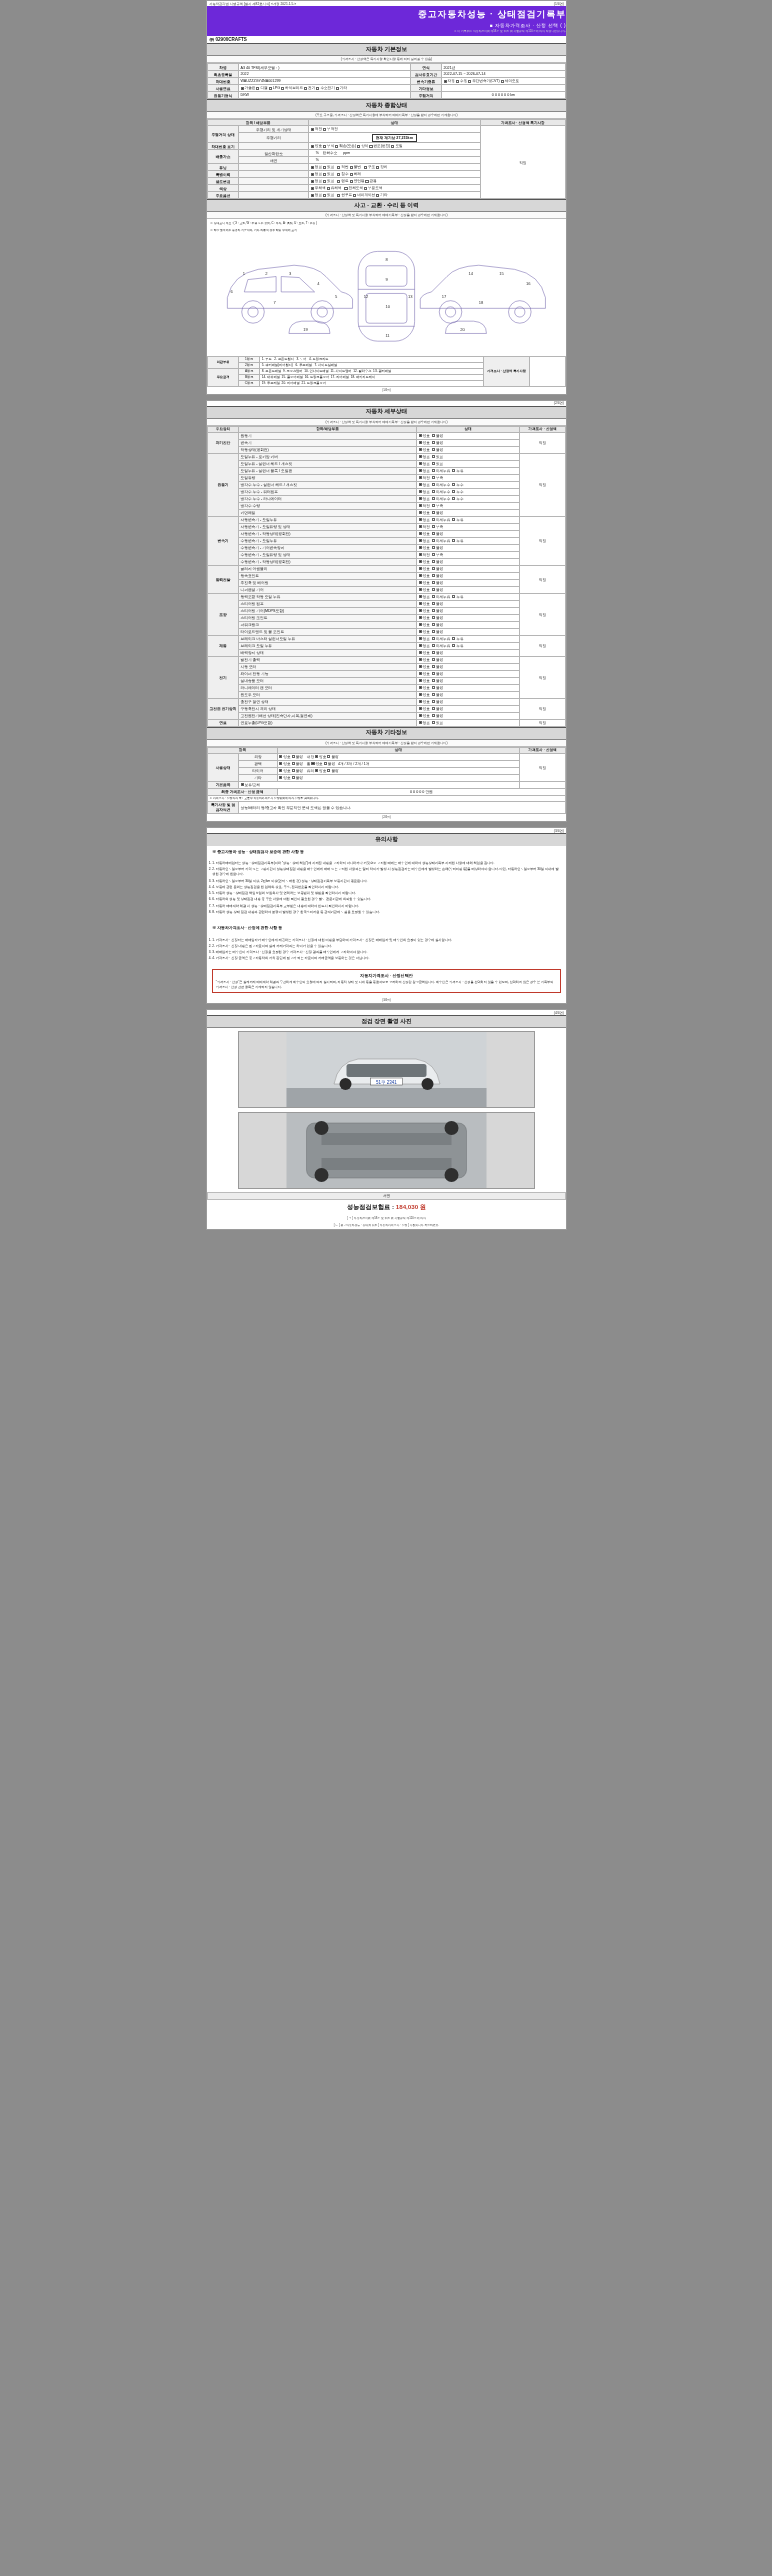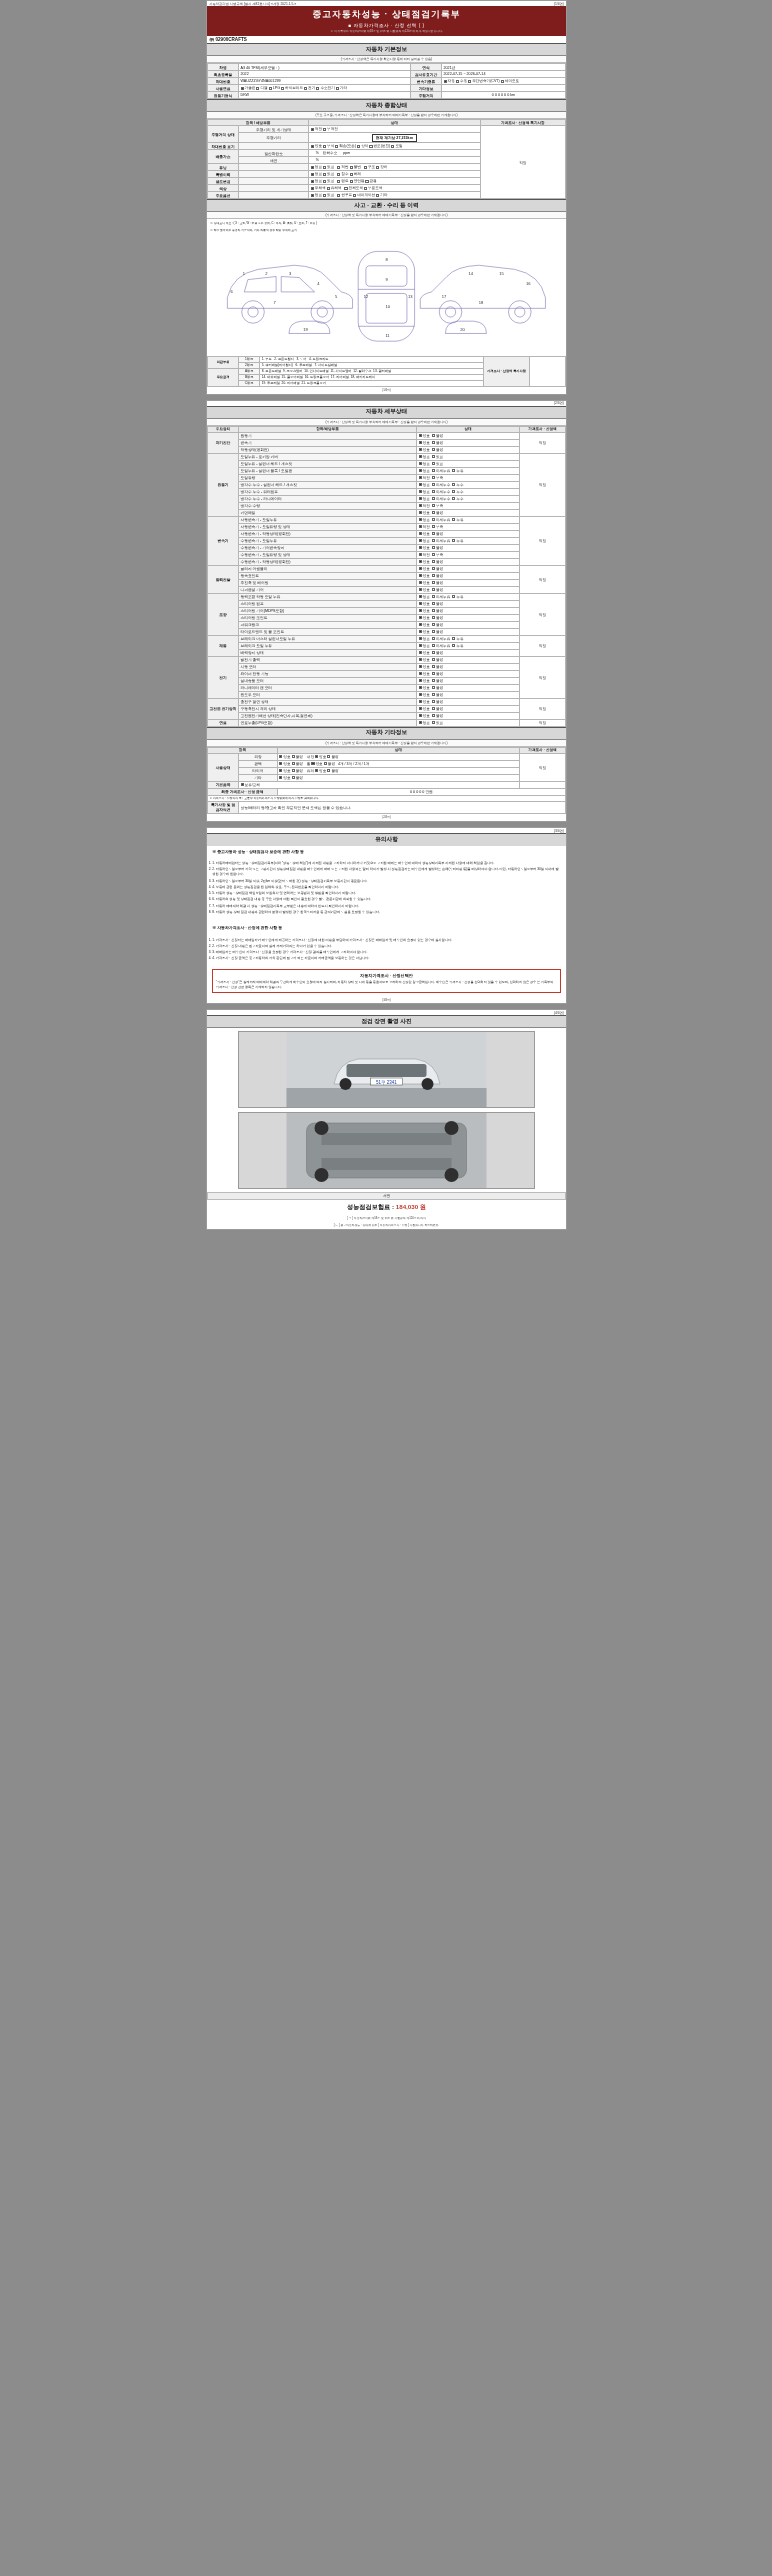--- a/index.html
+++ b/index.html
@@ -17,21 +17,21 @@
     background:#ffffff;
     border:0.5px solid #9a9a9a;
     position:relative;
   }
   .sheet { padding:0; margin:0 auto 5.2px auto; }
   .topnote {
     font-size:3.3px; text-align:left; color:#333; padding:0.5px 2.1px;
     display:flex; justify-content:space-between;
   }
   .title-band {
-    background:#7f1d1d; color:#fff; text-align:center; padding:3.1px 0 3.6px 0;
+    background:#6d28d9; color:#fff; text-align:right; padding:3.1px 0 3.6px 0;
   }
   .title-band .t1 { font-size:8.8px; font-weight:bold; letter-spacing:1px; }
   .title-band .t2 { font-size:4.6px; margin-top:1.5px; letter-spacing:0.5px;}
   .title-band .t3 { font-size:2.8px; margin-top:1px; color:#cfcfcf;}
   .brandline {
     display:flex; justify-content:space-between; align-items:center;
     padding:1px 2.6px; font-size:4.6px; font-weight:bold; color:#111;
   }
   .sec-head {
     background:#d7d7d7; text-align:center; font-weight:bold; font-size:5.7px;

